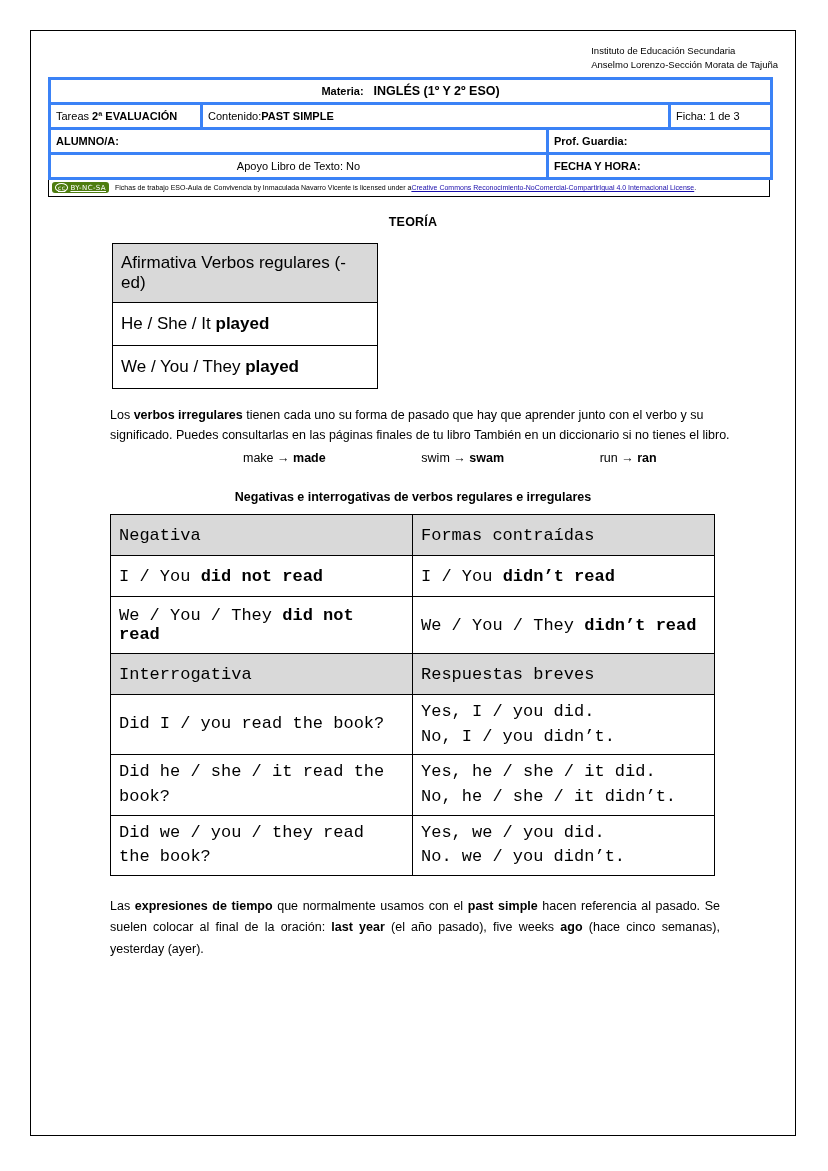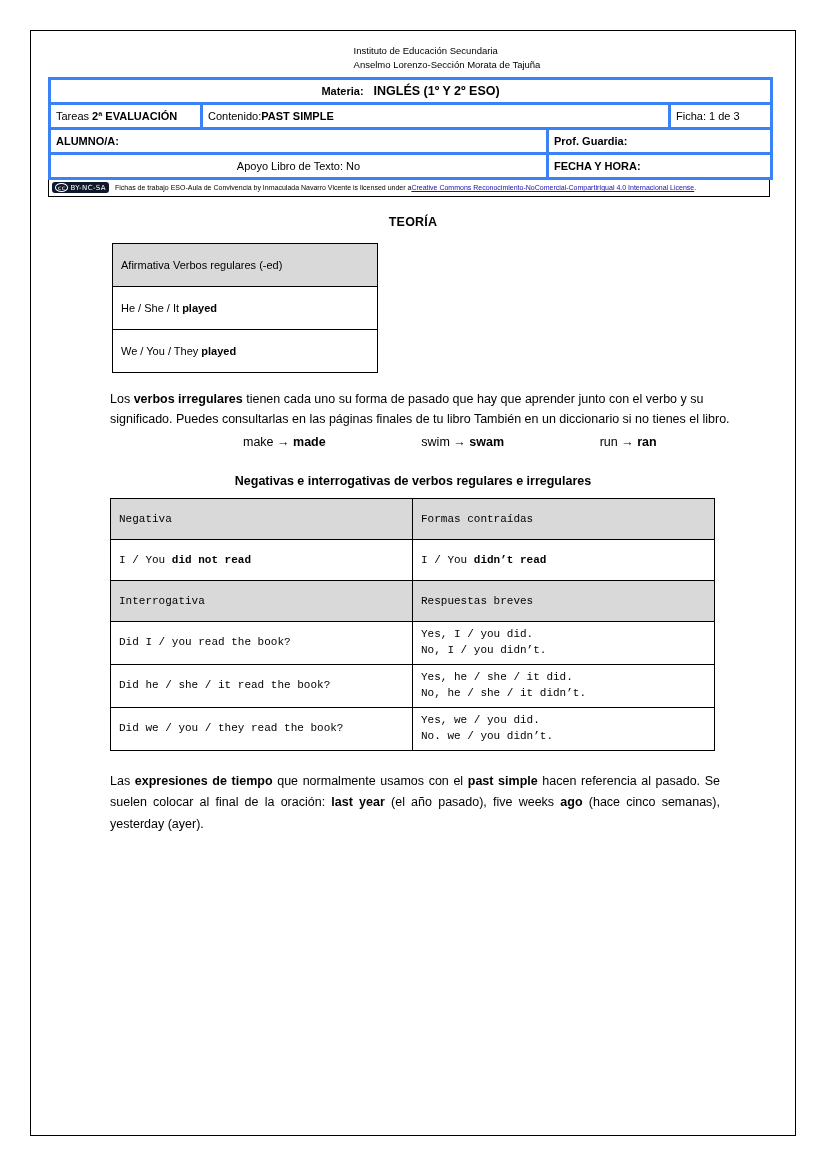--- a/index.html
+++ b/index.html
@@ -27,21 +27,21 @@
   .content {
     position: absolute;
     left: 48px;
     top: 44px;
     width: 730px;
   }
 
   
   .hdr-top {
     display: flex;
-    justify-content: center;
+    justify-content: flex-end;
     font-size: 9.5px;
     line-height: 1.45;
     padding: 0 0 5px 0;
   }
   .hdr-top .left { padding-left: 68px; }
   .hdr-top .right { text-align: center; padding-right: 52px; }
 
   table.hdr {
     border-collapse: collapse;
     width: 722px;
@@ -66,29 +66,30 @@
     width: 722px;
     border: 1px solid #000;
     border-top: none;
     box-sizing: border-box;
     padding: 2px 3px;
     height: 17px;
   }
   .cc-badge {
     display: inline-flex;
     align-items: center;
-    background: #0f172a;
+    background: #4d7c0f;
     color: #fff;
     font-size: 7px;
     font-family: "DejaVu Sans", sans-serif;
     border-radius: 3px;
     padding: 1px 3px;
     letter-spacing: .4px;
     margin-right: 6px;
     white-space: nowrap;
+    text-decoration: underline;
   }
   .cc-badge .circ {
     display: inline-block;
     border: 1px solid #fff;
     border-radius: 50%;
     padding: 0 2px;
     margin-right: 2px;
     font-size: 6px;
   }
   .license-text {
@@ -107,21 +108,21 @@
     font-weight: bold;
     font-size: 12.5px;
     margin: 18px 0 14px 0;
     letter-spacing: .2px;
   }
 
   
   table.tbl {
     border-collapse: collapse;
     table-layout: fixed;
-    font-size: 11px;
+    font-size: 17px;
   }
   table.tbl td {
     border: 1px solid #000;
     padding: 9px 8px;
     vertical-align: middle;
   }
   table.aff {
     width: 266px;
     margin-left: 64px;
   }
@@ -278,20 +279,28 @@
       </tr>
       <tr>
         <td>
           <span>I / You </span><span class="b">did not read</span>
         </td>
         <td>
           <span>I / You </span><span class="b">didn’t read</span>
         </td>
       </tr>
       <tr>
+        <td>
+          <span>We / You / They </span><span class="b">did not read</span>
+        </td>
+        <td>
+          <span>We / You / They </span><span class="b">didn’t read</span>
+        </td>
+      </tr>
+      <tr>
         <td class="shaded">Interrogativa</td>
         <td class="shaded">Respuestas breves</td>
       </tr>
       <tr>
         <td class="tall">Did I / you read the book?</td>
         <td class="tall">
           <div>Yes, I / you did.</div>
           <div>No, I / you didn’t.</div>
         </td>
       </tr>

